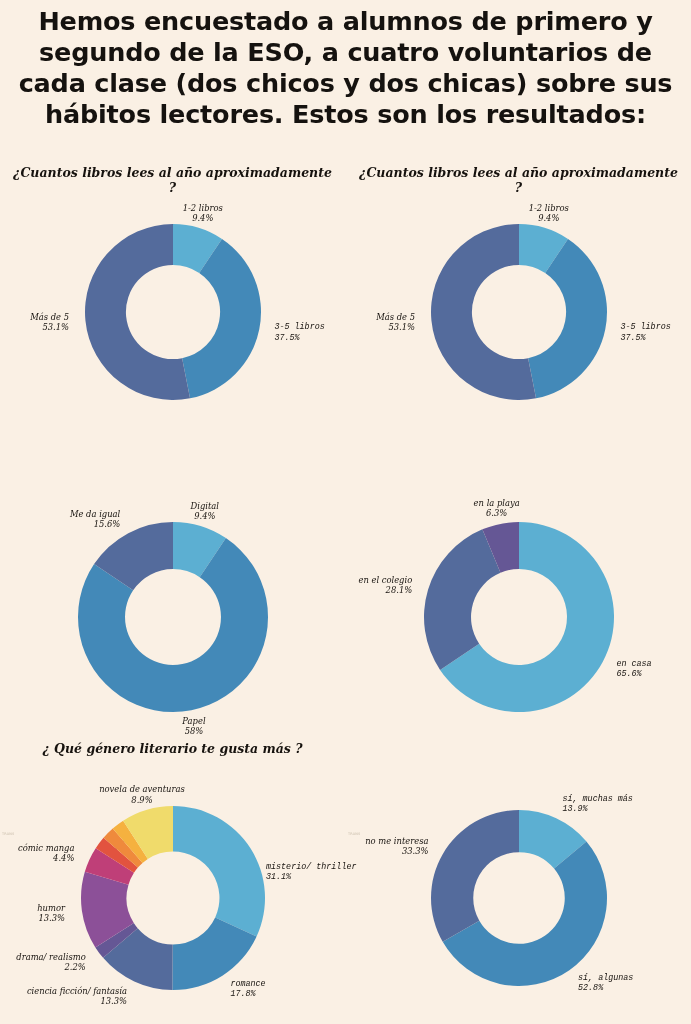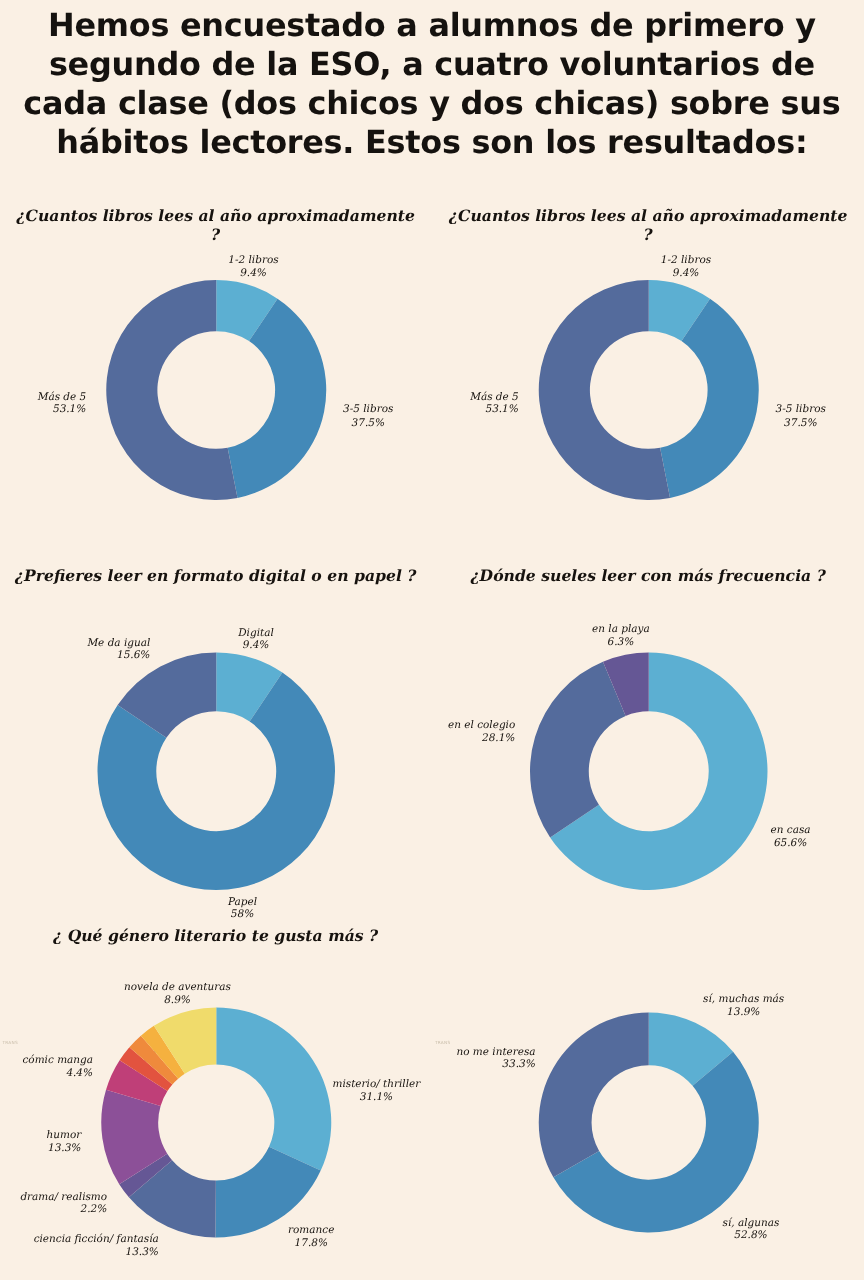--- a/index.html
+++ b/index.html
@@ -61,21 +61,21 @@
     position:absolute;
     font-family:"DejaVu Serif", serif;
     font-style:italic;
     font-size:8.4px;
     line-height:10.2px;
     color:#16120e;
     white-space:nowrap;
   }
   .lab .pct{display:block;}
   .lab.anchor-end{transform:translate(-100%,-50%);text-align:right;}
-  .lab.anchor-start{transform:translate(0,-50%);text-align:center;}
+  .lab.anchor-start{transform:translate(0,-50%);text-align:left;font-family:Liberation Mono, monospace;}
   .lab.anchor-mid{transform:translate(-50%,-50%);text-align:center;}
   .lab.tiny{font-size:3.1px;line-height:3.6px;}
   .watermark{
     position:absolute;
     font-family:"DejaVu Sans", sans-serif;
     font-size:3.4px;
     color:#c9bdaa;
     letter-spacing:0.2px;
   }
   .wm1{left:348px;top:672px;}
@@ -107,34 +107,32 @@
       <div class="lab anchor-end" style="left: 68.9928px; top: 162.112px;"><span>Más de 5</span><span class="pct">53.1%</span></div>
       <div class="donut-wrap" style="top: 62px; width: 180px; height: 180px;">
         <svg class="donut" width="180" height="180" viewBox="0 0 180 180">
           <path d="M90 2A88 88 0 0 1 139.00505425096054 16.907560870768492L116.2177040242639 50.89554506586114A47.080000000000005 47.080000000000005 0 0 0 90 42.919999999999995Z" fill="#5cafd2"></path>
           <path d="M139.00505425096054 16.907560870768492A88 88 0 0 1 107.0323531884757 176.3359655350134L99.1123089558345 136.18974156123218A47.080000000000005 47.080000000000005 0 0 0 116.2177040242639 50.89554506586114Z" fill="#4389b8"></path>
           <path d="M107.0323531884757 176.3359655350134A88 88 0 1 1 89.99999999999999 2L89.99999999999999 42.919999999999995A47.080000000000005 47.080000000000005 0 1 0 99.1123089558345 136.18974156123218Z" fill="#546b9c"></path>
         </svg>
       </div>
     </div>
   <div class="cell c2">
-    <div class="chart-title">¿Prefieres leer en formato digital o en papel ?</div>
   <div class="lab anchor-mid" style="left: 204.805px; top: 62.805px;"><span>Digital</span><span class="pct">9.4%</span></div>
       <div class="lab anchor-mid" style="left: 193.984px; top: 277.901px;"><span>Papel</span><span class="pct">58%</span></div>
       <div class="lab anchor-end" style="left: 120.252px; top: 71.0657px; text-align: right;"><span>Me da igual</span><span class="pct">15.6%</span></div>
       <div class="donut-wrap" style="top: 72px; width: 194px; height: 194px;">
         <svg class="donut" width="194" height="194" viewBox="0 0 194 194">
           <path d="M97 2A95 95 0 0 1 149.90318356637786 18.09338957639781L123.71610770102083 57.15216173608089A47.975 47.975 0 0 0 97 49.025Z" fill="#5cafd2"></path>
           <path d="M149.90318356637786 18.09338957639781A95 95 0 1 1 18.09338957639781 44.0968164336221L57.1521617360809 70.28389229897917A47.975 47.975 0 1 0 123.71610770102083 57.15216173608089Z" fill="#4389b8"></path>
           <path d="M18.09338957639781 44.0968164336221A95 95 0 0 1 96.99999999999999 2L96.99999999999999 49.025A47.975 47.975 0 0 0 57.1521617360809 70.28389229897917Z" fill="#546b9c"></path>
         </svg>
       </div>
     </div>
   <div class="cell c3">
-    <div class="chart-title">¿Dónde sueles leer con más frecuencia ?</div>
   <div class="lab anchor-start" style="left: 270.434px; top: 221.248px;"><span>en casa</span><span class="pct">65.6%</span></div>
       <div class="lab anchor-end" style="left: 66.204px; top: 137.029px;"><span>en el colegio</span><span class="pct">28.1%</span></div>
       <div class="lab anchor-mid" style="left: 150.674px; top: 60.167px;"><span>en la playa</span><span class="pct">6.3%</span></div>
       <div class="donut-wrap" style="top: 72px; width: 194px; height: 194px;">
         <svg class="donut" width="194" height="194" viewBox="0 0 194 194">
           <path d="M97 2A95 95 0 1 1 18.09338957639781 149.9031835663779L57.15216173608089 123.71610770102083A47.975 47.975 0 1 0 97 49.025Z" fill="#5cafd2"></path>
           <path d="M18.09338957639781 149.9031835663779A95 95 0 0 1 60.36952073364729 9.346089712339108L78.50160797049188 52.73477530473125A47.975 47.975 0 0 0 57.15216173608089 123.71610770102083Z" fill="#546b9c"></path>
           <path d="M60.36952073364729 9.346089712339108A95 95 0 0 1 96.99999999999999 2L96.99999999999999 49.025A47.975 47.975 0 0 0 78.50160797049188 52.73477530473125Z" fill="#655795"></path>
         </svg>
       </div>

